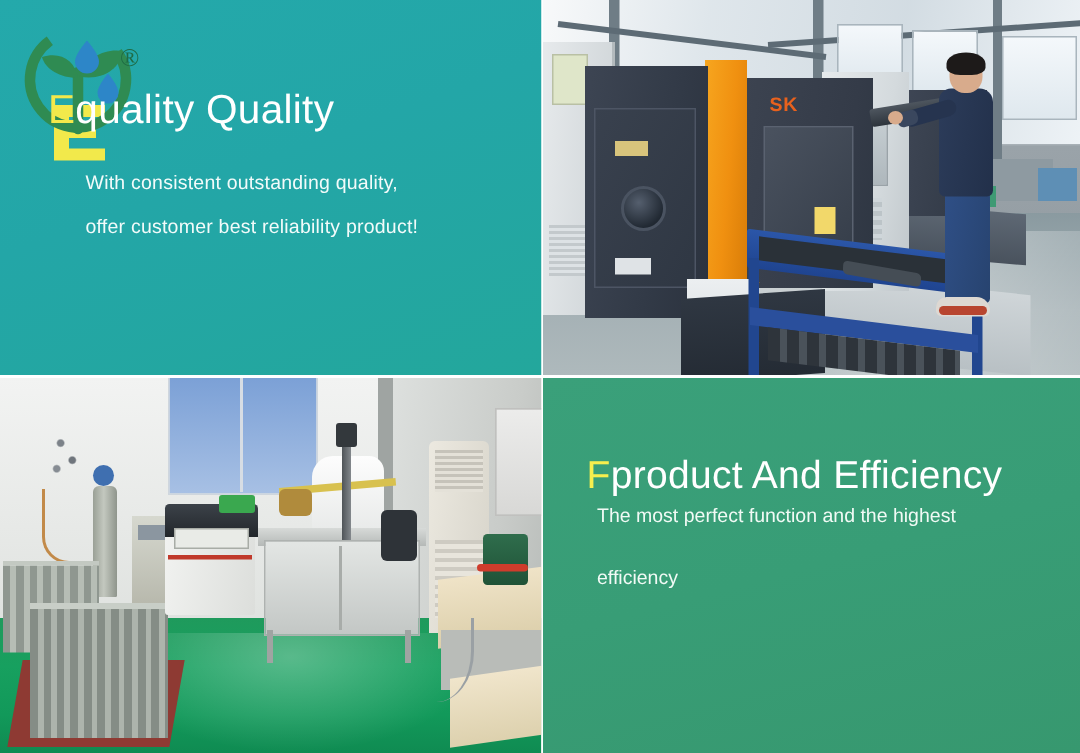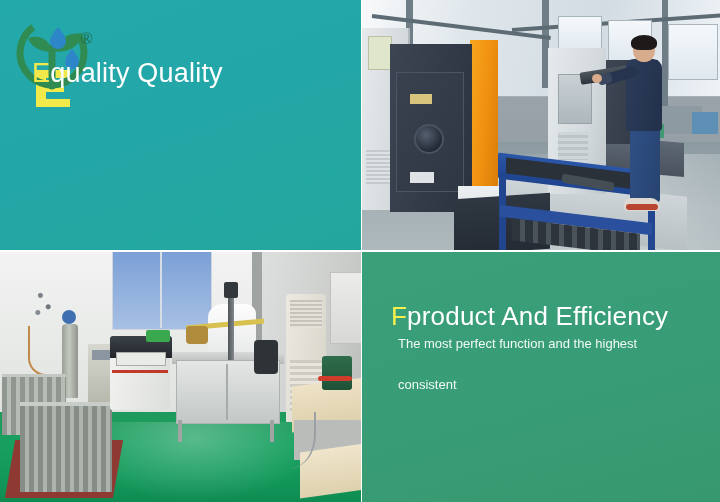--- a/index.html
+++ b/index.html
@@ -591,20 +591,22 @@
         <path d="M52 19 C52 19 60 28 60 33 a8 8 0 0 1 -16 0 C44 28 52 19 52 19 Z" fill="#2d86c8"></path>
         <path d="M66 41 C66 41 73 49 73 54 a7 7 0 0 1 -14 0 C59 49 66 41 66 41 Z" fill="#2d86c8"></path>
       </svg>
       <span class="logo-reg">®</span>
     </div>
 
     <div class="headline">
       <span class="cap">E</span><span>quality Quality</span>
     </div>
 
+    <div class="sub-line sub-1">With consistent outstanding quality,</div>
+    <div class="sub-line sub-2">offer customer best reliability product!</div>
   </div>
 
   <div class="quad q-tr">
     <div class="photo">
       <div class="tr-bg"></div>
       <div class="tr-roof"></div>
       <div class="tr-beam" style="left:44px;top:0;width:7px;height:96px;"></div>
       <div class="tr-beam" style="left:180px;top:0;width:7px;height:88px;"></div>
       <div class="tr-beam" style="left:300px;top:0;width:6px;height:112px;"></div>
       <div class="tr-truss" style="left:10px;top:14px;width:180px;transform:rotate(7deg);"></div>
@@ -624,20 +626,27 @@
       <div class="tr-m0-vent"></div>
 
       <div class="tr-plinth"></div>
       <div class="tr-right-base"></div>
       <div class="tr-right-mach"></div>
       <div class="tr-orange-strip"></div>
       <div class="tr-ctrl">
         <div class="tr-ctrl-screen"></div>
         <div class="tr-ctrl-btn"></div>
       </div>
+      <div class="tr-mid">
+        <div class="tr-mid-win"></div>
+        <div class="tr-mid-sk">
+          <span>SK</span><span>&nbsp;</span>
+        </div>
+        <div class="tr-mid-tag"></div>
+      </div>
       <div class="tr-orange"></div>
       <div class="tr-orange-foot"></div>
       <div class="tr-cab">
         <div class="tr-cab-door"></div>
         <div class="tr-cab-circle"></div>
         <div class="tr-cab-label"></div>
         <div class="tr-cab-label2"></div>
       </div>
       <div class="tr-white-box"></div>
       <div class="tr-plinth-dark"></div>
@@ -719,18 +728,18 @@
       <div class="bl-vise-handle"></div>
       <div class="bl-cable"></div>
     </div>
   </div>
 
   <div class="quad q-br">
     <div class="headline-2">
       <span class="cap">F</span><span>product And Efficiency</span>
     </div>
     <div class="sub-line-2 sub-2a">The most perfect function and the highest</div>
-    <div class="sub-line-2 sub-2b">consistent</div>
+    <div class="sub-line-2 sub-2b">efficiency</div>
   </div>
 
   <div class="divider-v"></div>
   <div class="divider-h"></div>
 </div>
 
 </body></html>

